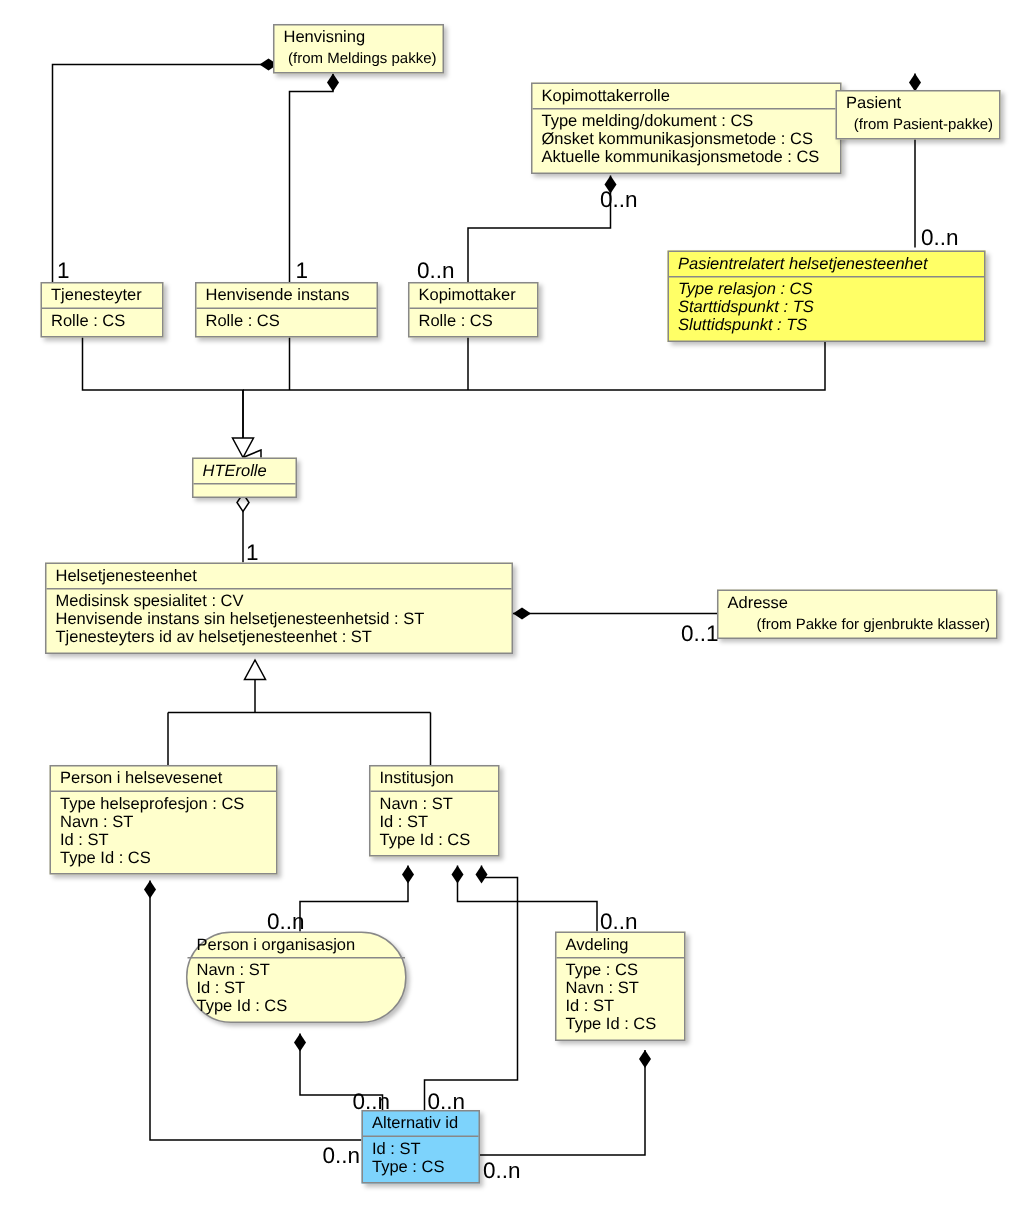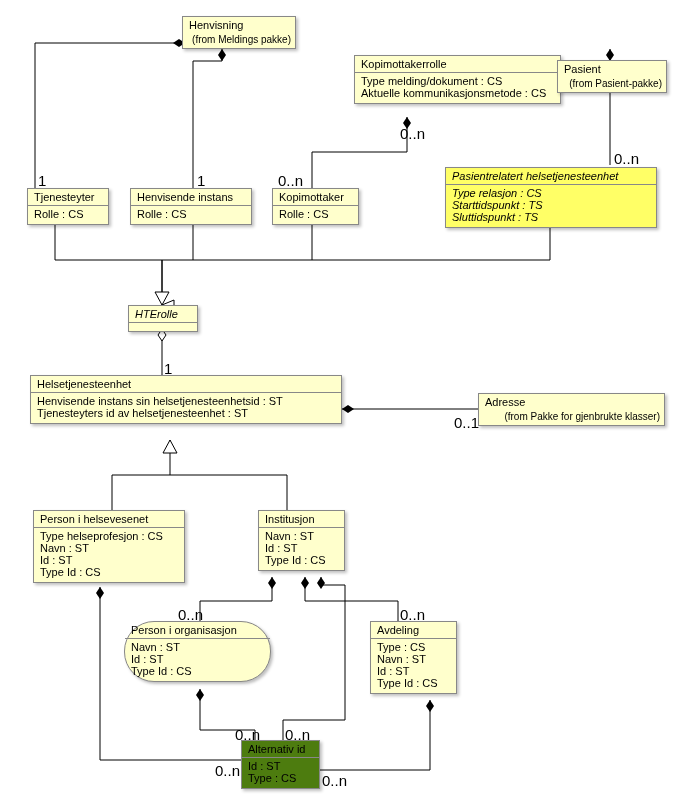--- a/index.html
+++ b/index.html
@@ -16,21 +16,21 @@
   .class-box {
     position: absolute;
     border: 1px solid #888;
     background: #ffffcc;
     box-shadow: 2px 2px 3px rgba(0,0,0,0.25);
   }
   .class-box.highlight {
     background: #ffff66;
   }
   .class-box.gray {
-    background: #4d7c0f;
+    background: #7dd3fc;
   }
   .class-title {
     text-align: left;
     padding: 2px 6px;
     border-bottom: 1px solid #888;
   }
   .class-title.no-attrs { border-bottom: none; }
   .class-sub {
     text-align: right;
     font-size: 10px;
@@ -125,20 +125,21 @@
 
 <div class="class-box" style="left:182px; top:16px; width:112px;">
   <div class="class-title no-attrs">Henvisning</div>
   <div class="class-sub">(from Meldings pakke)</div>
 </div>
 
 <div class="class-box" style="left:314px; top:55px; width:205px;margin-left:40px;">
   <div class="class-title">Kopimottakerrolle</div>
   <div class="class-attrs">
     <div class="attr-row">Type melding/dokument : CS</div>
+    <div class="attr-row">Ønsket kommunikasjonsmetode : CS</div>
     <div class="attr-row">Aktuelle kommunikasjonsmetode : CS</div>
   </div>
 </div>
 
 <div class="class-box" style="left:557px; top:16px; width:108px;margin-top:44px;">
   <div class="class-title no-attrs">Pasient</div>
   <div class="class-sub">(from Pasient-pakke)</div>
 </div>
 
 <div class="class-box" style="left:14px; top:188px; width:80px;margin-left:13px;">
@@ -172,41 +173,42 @@
 </div>
 
 <div class="class-box" style="left:128px; top:305px; width:68px;">
   <div class="class-title italic">HTErolle</div>
   <div class="class-attrs" style="height:2px;"></div>
 </div>
 
 <div class="class-box" style="left:30px; top:375px; width:310px;">
   <div class="class-title">Helsetjenesteenhet</div>
   <div class="class-attrs">
+    <div class="attr-row">Medisinsk spesialitet : CV</div>
     <div class="attr-row">Henvisende instans sin helsetjenesteenhetsid : ST</div>
     <div class="attr-row">Tjenesteyters id av helsetjenesteenhet : ST</div>
   </div>
 </div>
 
 <div class="class-box" style="left:478px; top:393px; width:185px;">
   <div class="class-title no-attrs">Adresse</div>
   <div class="class-sub">(from Pakke for gjenbrukte klasser)</div>
 </div>
 
 <div class="class-box" style="left:33px; top:510px; width:150px;">
   <div class="class-title">Person i helsevesenet</div>
   <div class="class-attrs">
     <div class="attr-row">Type helseprofesjon : CS</div>
     <div class="attr-row">Navn : ST</div>
     <div class="attr-row">Id : ST</div>
     <div class="attr-row">Type Id : CS</div>
   </div>
 </div>
 
-<div class="class-box" style="left:246px; top:510px; width:85px;margin-left:12px;">
+<div class="class-box" style="left:246px; top:510px; width:85px;">
   <div class="class-title">Institusjon</div>
   <div class="class-attrs">
     <div class="attr-row">Navn : ST</div>
     <div class="attr-row">Id : ST</div>
     <div class="attr-row">Type Id : CS</div>
   </div>
 </div>
 
 <div class="class-box" style="left:124px; top:621px; width:145px;border-radius:30px;">
   <div class="class-title">Person i organisasjon</div>

